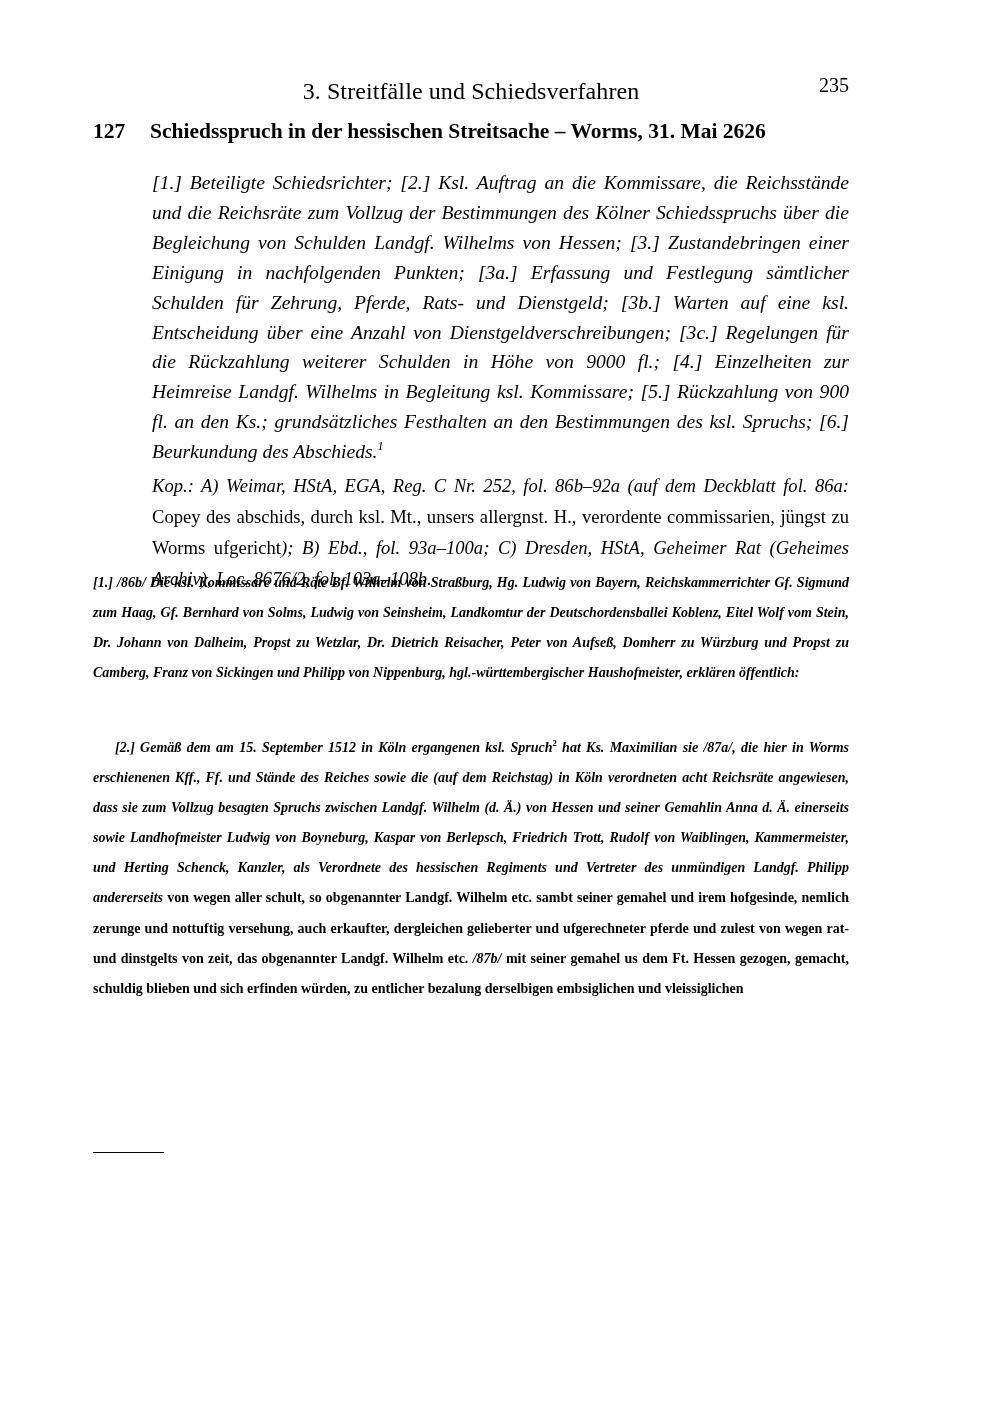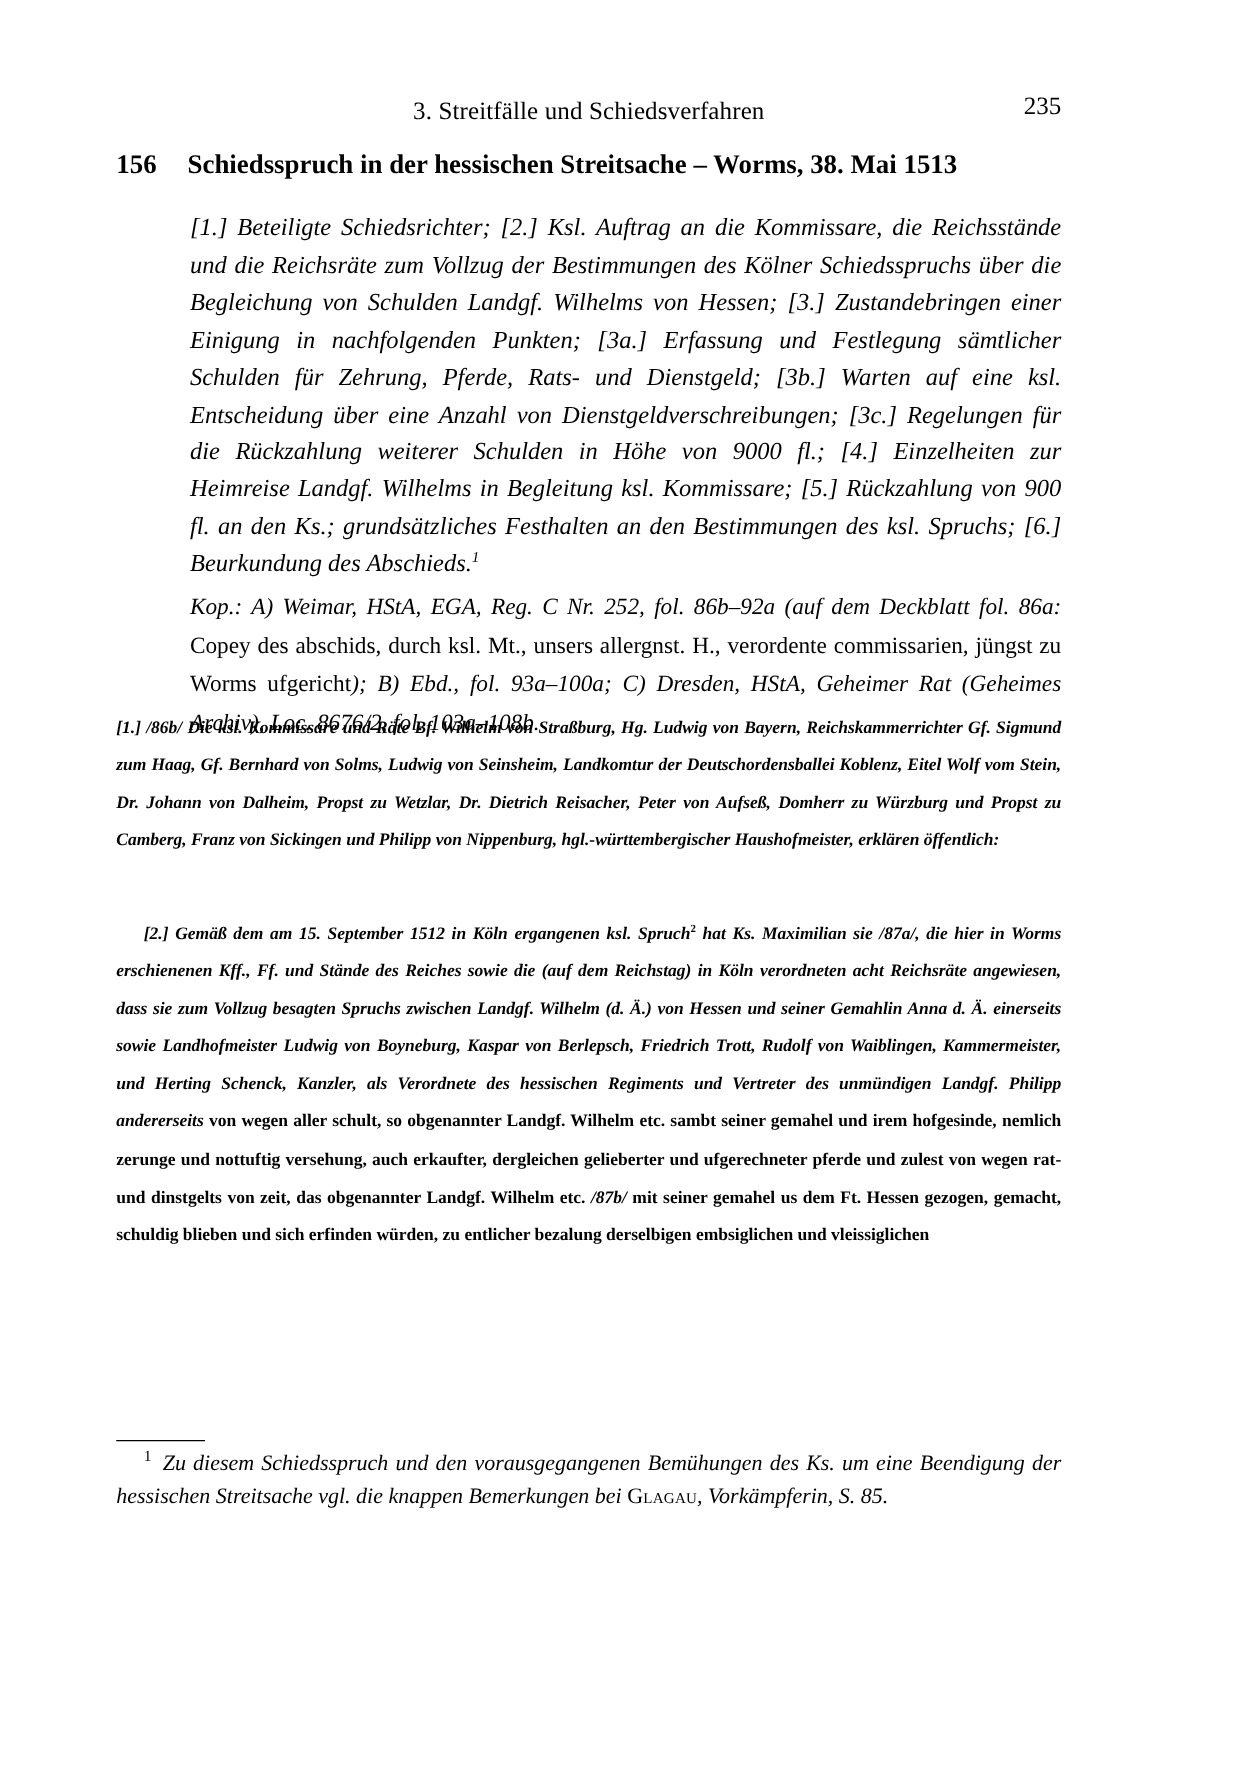--- a/index.html
+++ b/index.html
@@ -29,21 +29,21 @@
     top: 78px;
     left: 0;
     width: 756px;
     height: 26px;
   }
   .runhead-title {
     position: absolute;
     left: 0;
     width: 756px;
     text-align: center;
-    font-size: 20px;
+    font-size: 24px;
     letter-spacing: 0.1px;
   }
   .runhead-pageno {
     position: absolute;
     right: 0;
     top: -4px;
     font-size: 20px;
   }
 
   
@@ -152,30 +152,29 @@
 <body>
 
 <div class="page">
 
   <div class="runhead">
     <div class="runhead-title">3. Streitfälle und Schiedsverfahren</div>
     <div class="runhead-pageno">235</div>
   </div>
 
   <div class="doc-title">
-    <span class="tnum">156</span><span>Schiedsspruch in der hessischen Streitsache – Worms, 38. Mai 1513</span>
+    <span class="tnum">127</span><span>Schiedsspruch in der hessischen Streitsache – Worms, 31. Mai 2626</span>
   </div>
 
   <div class="regest"><span>[1.] Beteiligte Schiedsrichter; [2.] Ksl. Auftrag an die Kommissare, die Reichsstände und die Reichsräte zum Vollzug der Bestimmungen des Kölner Schiedsspruchs über die Begleichung von Schulden Landgf. Wilhelms von Hessen; [3.] Zustandebringen einer Einigung in nachfolgenden Punkten; [3a.] Erfassung und Festlegung sämtlicher Schulden für Zehrung, Pferde, Rats- und Dienstgeld; [3b.] Warten auf eine ksl. Entscheidung über eine Anzahl von Dienstgeldverschreibungen; [3c.] Regelungen für die Rückzahlung weiterer Schulden in Höhe von 9000 fl.; [4.] Einzelheiten zur Heimreise Landgf. Wilhelms in Begleitung ksl. Kommissare; [5.] Rückzahlung von 900 fl. an den Ks.; grundsätzliches Festhalten an den Bestimmungen des ksl. Spruchs; [6.] Beurkundung des Abschieds.</span><sup>1</sup></div>
 
   <div class="kop"><i>Kop.: A) Weimar, HStA, EGA, Reg. C Nr. 252, fol. 86b–92a (auf dem Deckblatt fol. 86a:</i><span class="rom"> Copey des abschids, durch ksl. Mt., unsers allergnst. H., verordente commissarien, jüngst zu Worms ufgericht</span><i>); B) Ebd., fol. 93a–100a; C) Dresden, HStA, Geheimer Rat (Geheimes Archiv), Loc. 8676/2, fol. 103a–108b.</i></div>
 
   <div class="body-block" id="para1"><span class="it">[1.] /86b/ Die ksl. Kommissare und Räte Bf. Wilhelm von Straßburg, Hg. Ludwig von Bayern, Reichskammerrichter Gf. Sigmund zum Haag, Gf. Bernhard von Solms, Ludwig von Seinsheim, Landkomtur der Deutschordensballei Koblenz, Eitel Wolf vom Stein, Dr. Johann von Dalheim, Propst zu Wetzlar, Dr. Dietrich Reisacher, Peter von Aufseß, Domherr zu Würzburg und Propst zu Camberg, Franz von Sickingen und Philipp von Nippenburg, hgl.-württembergischer Haushofmeister, erklären öffentlich:</span></div>
 
   <div class="body-block indent" id="para2"><span class="it">[2.] Gemäß dem am 15. September 1512 in Köln ergangenen ksl. Spruch</span><sup>2</sup><span class="it"> hat Ks. Maximilian sie /87a/, die hier in Worms erschienenen Kff., Ff. und Stände des Reiches sowie die (auf dem Reichstag) in Köln verordneten acht Reichsräte angewiesen, dass sie zum Vollzug besagten Spruchs zwischen Landgf. Wilhelm (d. Ä.) von Hessen und seiner Gemahlin Anna d. Ä. einerseits sowie Landhofmeister Ludwig von Boyneburg, Kaspar von Berlepsch, Friedrich Trott, Rudolf von Waiblingen, Kammermeister, und Herting Schenck, Kanzler, als Verordnete des hessischen Regiments und Vertreter des unmündigen Landgf. Philipp andererseits</span><span class="ro"> von wegen aller schult, so obgenannter Landgf. Wilhelm etc. sambt seiner gemahel und irem hofgesinde, nemlich zerunge und nottuftig versehung, auch erkaufter, dergleichen gelieberter und ufgerechneter pferde und zulest von wegen rat- und dinstgelts von zeit, das obgenannter Landgf. Wilhelm etc. </span><span class="it">/87b/</span><span class="ro"> mit seiner gemahel us dem Ft. Hessen gezogen, gemacht, schuldig blieben und sich erfinden würden, zu entlicher bezalung derselbigen embsiglichen und vleissiglichen</span></div>
 
   <div class="fn-rule"></div>
 
   <div class="footnotes">
-    <p class="footnote"><span class="fn-marker">1</span><span>Zu diesem Schiedsspruch und den vorausgegangenen Bemühungen des Ks. um eine Beendigung der hessischen Streitsache vgl. die knappen Bemerkungen bei </span><span class="smallcaps">Glagau</span><span>, Vorkämpferin, S. 85.</span></p>
   </div>
 
 </div>
 
 </body></html>

